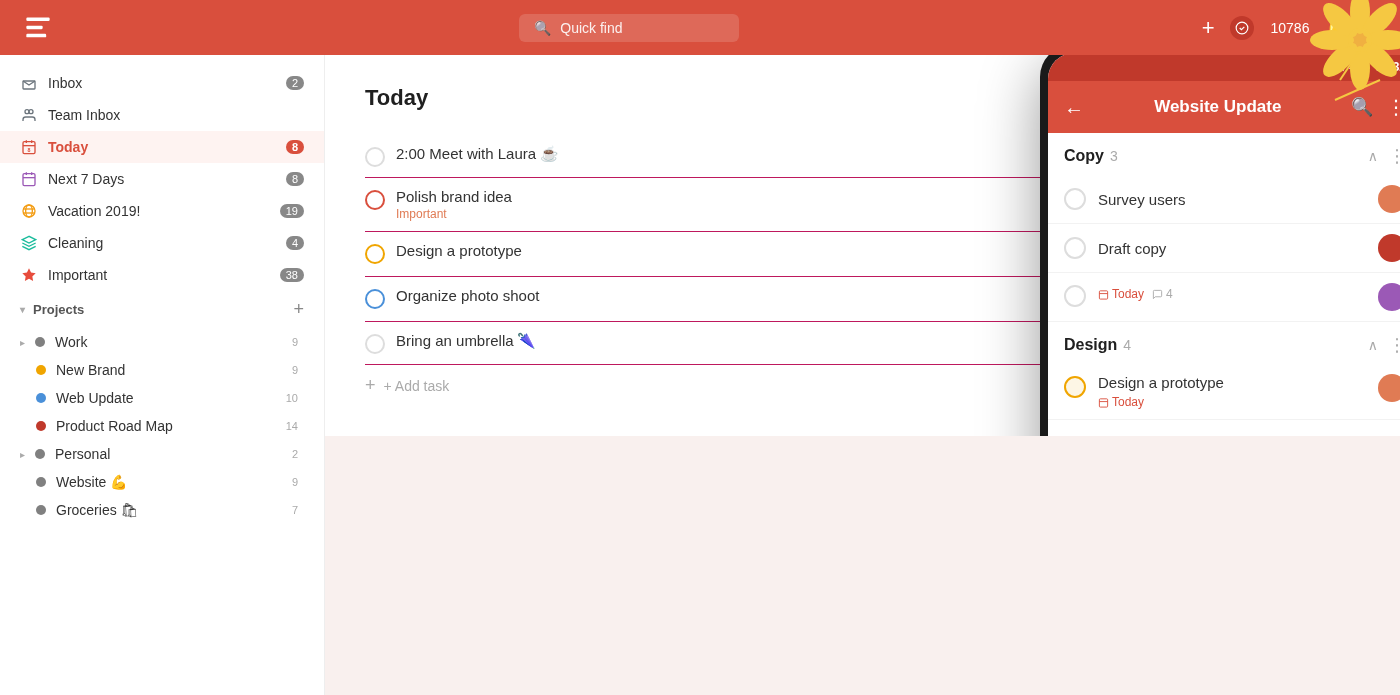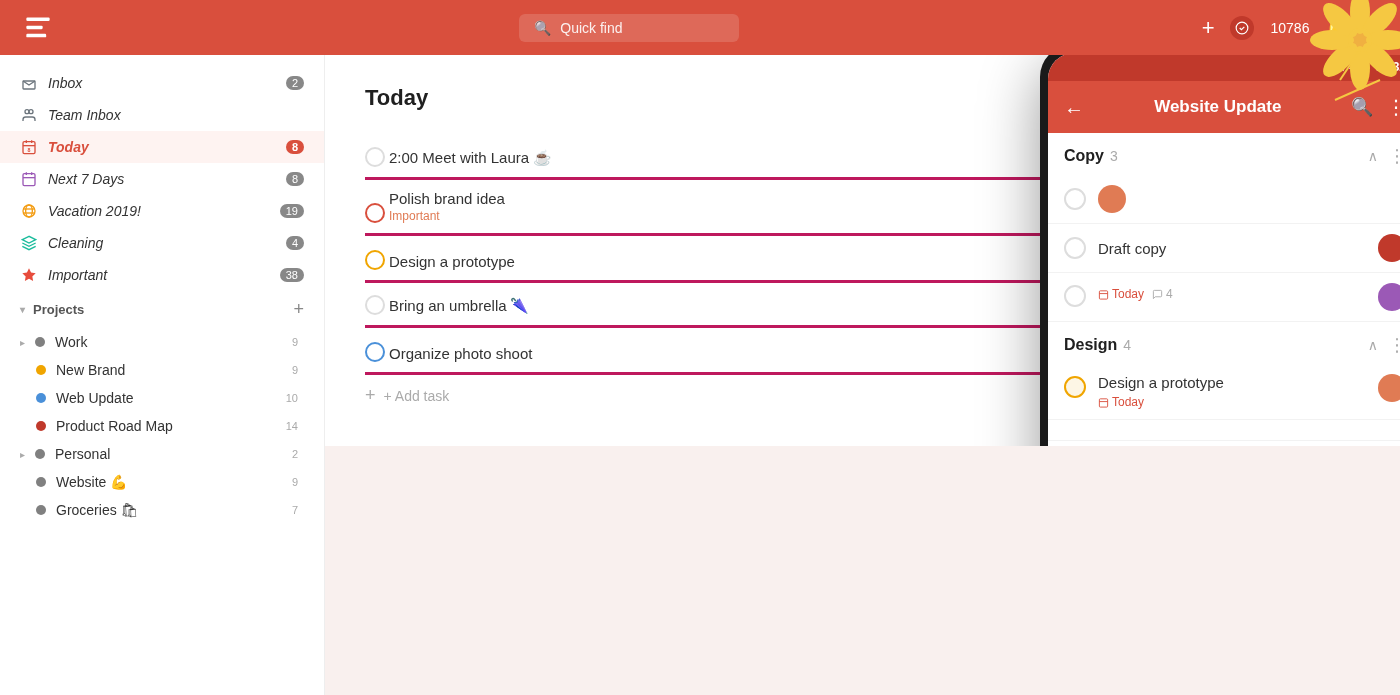--- a/index.html
+++ b/index.html
@@ -56,21 +56,21 @@
       align-items: center;
       padding: 7px 20px;
       cursor: pointer;
       font-size: 14px;
       color: #333;
       gap: 10px;
       position: relative;
     }
     .sidebar-item.active { background: #fef3f1; color: #d94f3d; font-weight: 600; }
     .sidebar-item-icon { width: 18px; height: 18px; display: flex; align-items: center; justify-content: center; flex-shrink: 0; }
-    .sidebar-item-label { flex: 1; font-style: italic; }
+    .sidebar-item-label { flex: 1; }
     .sidebar-badge { background: #888; color: white; border-radius: 10px; padding: 1px 6px; font-size: 11px; margin-left: auto; }
     .sidebar-badge.red { background: #d94f3d; }
 
     .sidebar-section-header {
       display: flex;
       align-items: center;
       padding: 8px 20px;
       font-size: 13px;
       font-weight: 600;
       color: #555;
@@ -115,24 +115,24 @@
     .content-header {
       display: flex;
       align-items: center;
       margin-bottom: 24px;
     }
     .page-title { font-size: 22px; font-weight: 700; color: #202020; flex: 1; }
     .content-actions { display: flex; gap: 14px; color: #aaa; }
 
     .task-item {
       display: flex;
-      align-items: flex-end;
+      align-items: flex-start;
       padding: 10px 0;
-      border-bottom: 3px solid #be185d;
-      gap: 4px;
+      border-bottom: 1px solid #be185d;
+      gap: 11px;
     }
     .task-circle {
       width: 20px;
       height: 20px;
       border-radius: 50%;
       border: 2px solid #ddd;
       flex-shrink: 0;
       margin-top: 2px;
       cursor: pointer;
     }
@@ -384,42 +384,42 @@
           <div style="display:flex;align-items:center;gap:4px;">
             <svg width="14" height="14" viewBox="0 0 24 24" fill="none" stroke="#aaa" stroke-width="2">
                 <circle cx="12" cy="12" r="9"></circle>
               </svg>
             <div style="width:24px;height:24px;border-radius:50%;background:#e07b54;flex-shrink:0;"></div>
           </div>
         </div>
       </div>
 
       <div class="task-item">
-        <div class="task-circle"></div>
-        <div class="task-text">Bring an umbrella 🌂</div>
-        <div class="task-meta">
-          <span class="project-tag">Personal</span>
-          <span class="project-tag-dot" style="background:#808080;"></span>
-        </div>
-      </div>
-
-      <div class="task-item">
         <div class="task-circle blue"></div>
         <div class="task-text">Organize photo shoot</div>
         <div class="task-meta">
           <span class="project-tag">Website Update</span>
           <div style="display:flex;align-items:center;gap:4px;">
             <svg width="14" height="14" viewBox="0 0 24 24" fill="none" stroke="#aaa" stroke-width="2">
                 <circle cx="12" cy="12" r="9"></circle>
               </svg>
             <div style="width:24px;height:24px;border-radius:50%;background:#c0392b;flex-shrink:0;"></div>
           </div>
         </div>
       </div>
 
+      <div class="task-item">
+        <div class="task-circle"></div>
+        <div class="task-text">Bring an umbrella 🌂</div>
+        <div class="task-meta">
+          <span class="project-tag">Personal</span>
+          <span class="project-tag-dot" style="background:#808080;"></span>
+        </div>
+      </div>
+
       <div class="add-task-row">
         <span style="font-size:18px;">+</span>
         <span>+ Add task</span>
       </div>
 
       <div style="position:absolute; right:-40px; top:-10px; width:400px; height:680px; z-index:5;">
         <div style="width:390px; height:660px; background:#1a1a1a; border-radius:32px; padding:8px; box-shadow: 0 20px 60px rgba(0,0,0,0.4);">
           <div style="width:100%; height:100%; background:white; border-radius:26px; overflow:hidden;">
 
             <div style="background:#c0392b; height:28px; display:flex; align-items:center; padding:0 16px; justify-content:flex-end; gap:6px;">
@@ -438,20 +438,21 @@
               <div style="display:flex; align-items:center; padding:12px 16px 8px; background:white;">
                 <span style="font-size:16px; font-weight:700; color:#202020;">Copy</span>
                 <span style="font-size:14px; color:#aaa; margin-left:6px;">3</span>
                 <span style="flex:1;"></span>
                 <span style="color:#aaa; font-size:14px; margin-right:10px; cursor:pointer;">∧</span>
                 <span style="color:#aaa; font-size:18px; cursor:pointer;">⋮</span>
               </div>
 
               <div style="display:flex; align-items:center; padding:10px 16px; border-bottom:1px solid #f2f2f2; gap:12px;">
                 <div style="width:22px;height:22px;border-radius:50%;border:2px solid #ddd;flex-shrink:0;cursor:pointer;"></div>
+                <span style="flex:1;font-size:15px;color:#333;">Survey users</span>
                 <div style="width:28px;height:28px;border-radius:50%;background:#e07b54;flex-shrink:0;"></div>
               </div>
 
               <div style="display:flex; align-items:center; padding:10px 16px; border-bottom:1px solid #f2f2f2; gap:12px;">
                 <div style="width:22px;height:22px;border-radius:50%;border:2px solid #ddd;flex-shrink:0;cursor:pointer;"></div>
                 <span style="flex:1;font-size:15px;color:#333;">Draft copy</span>
                 <div style="width:28px;height:28px;border-radius:50%;background:#c0392b;flex-shrink:0;"></div>
               </div>
 
               <div style="display:flex; align-items:flex-start; padding:10px 16px; border-bottom:1px solid #f2f2f2; gap:12px;">

